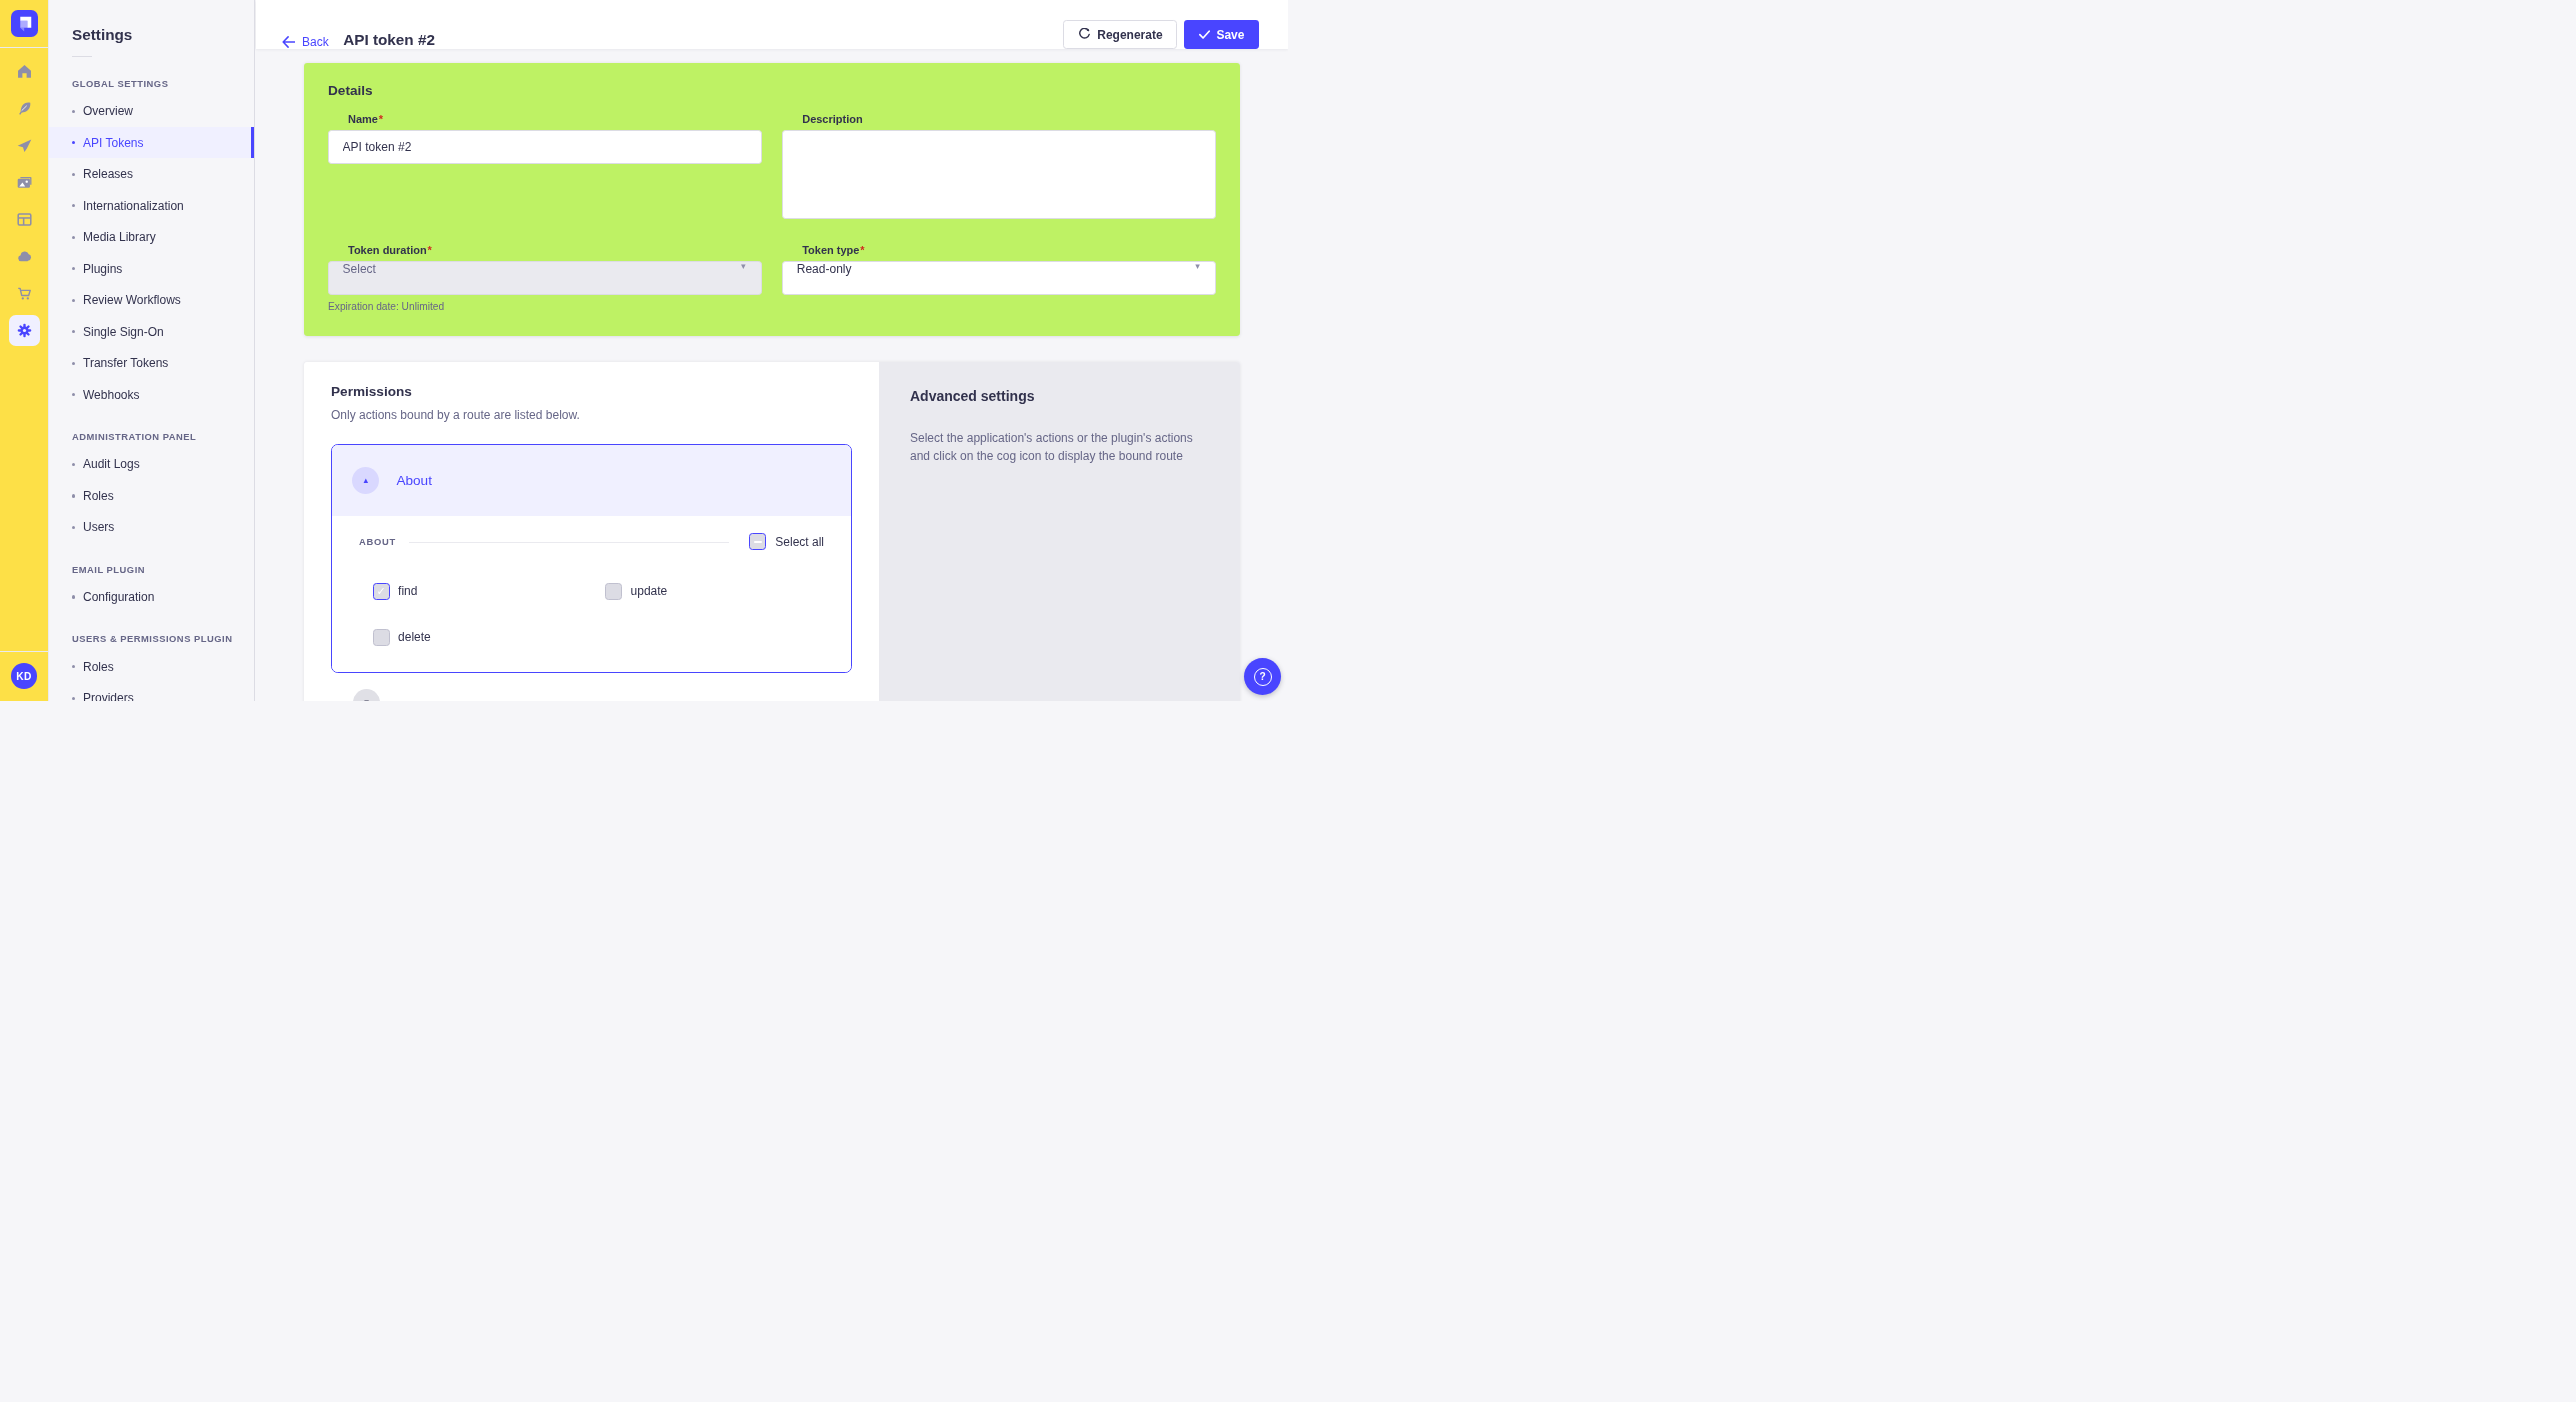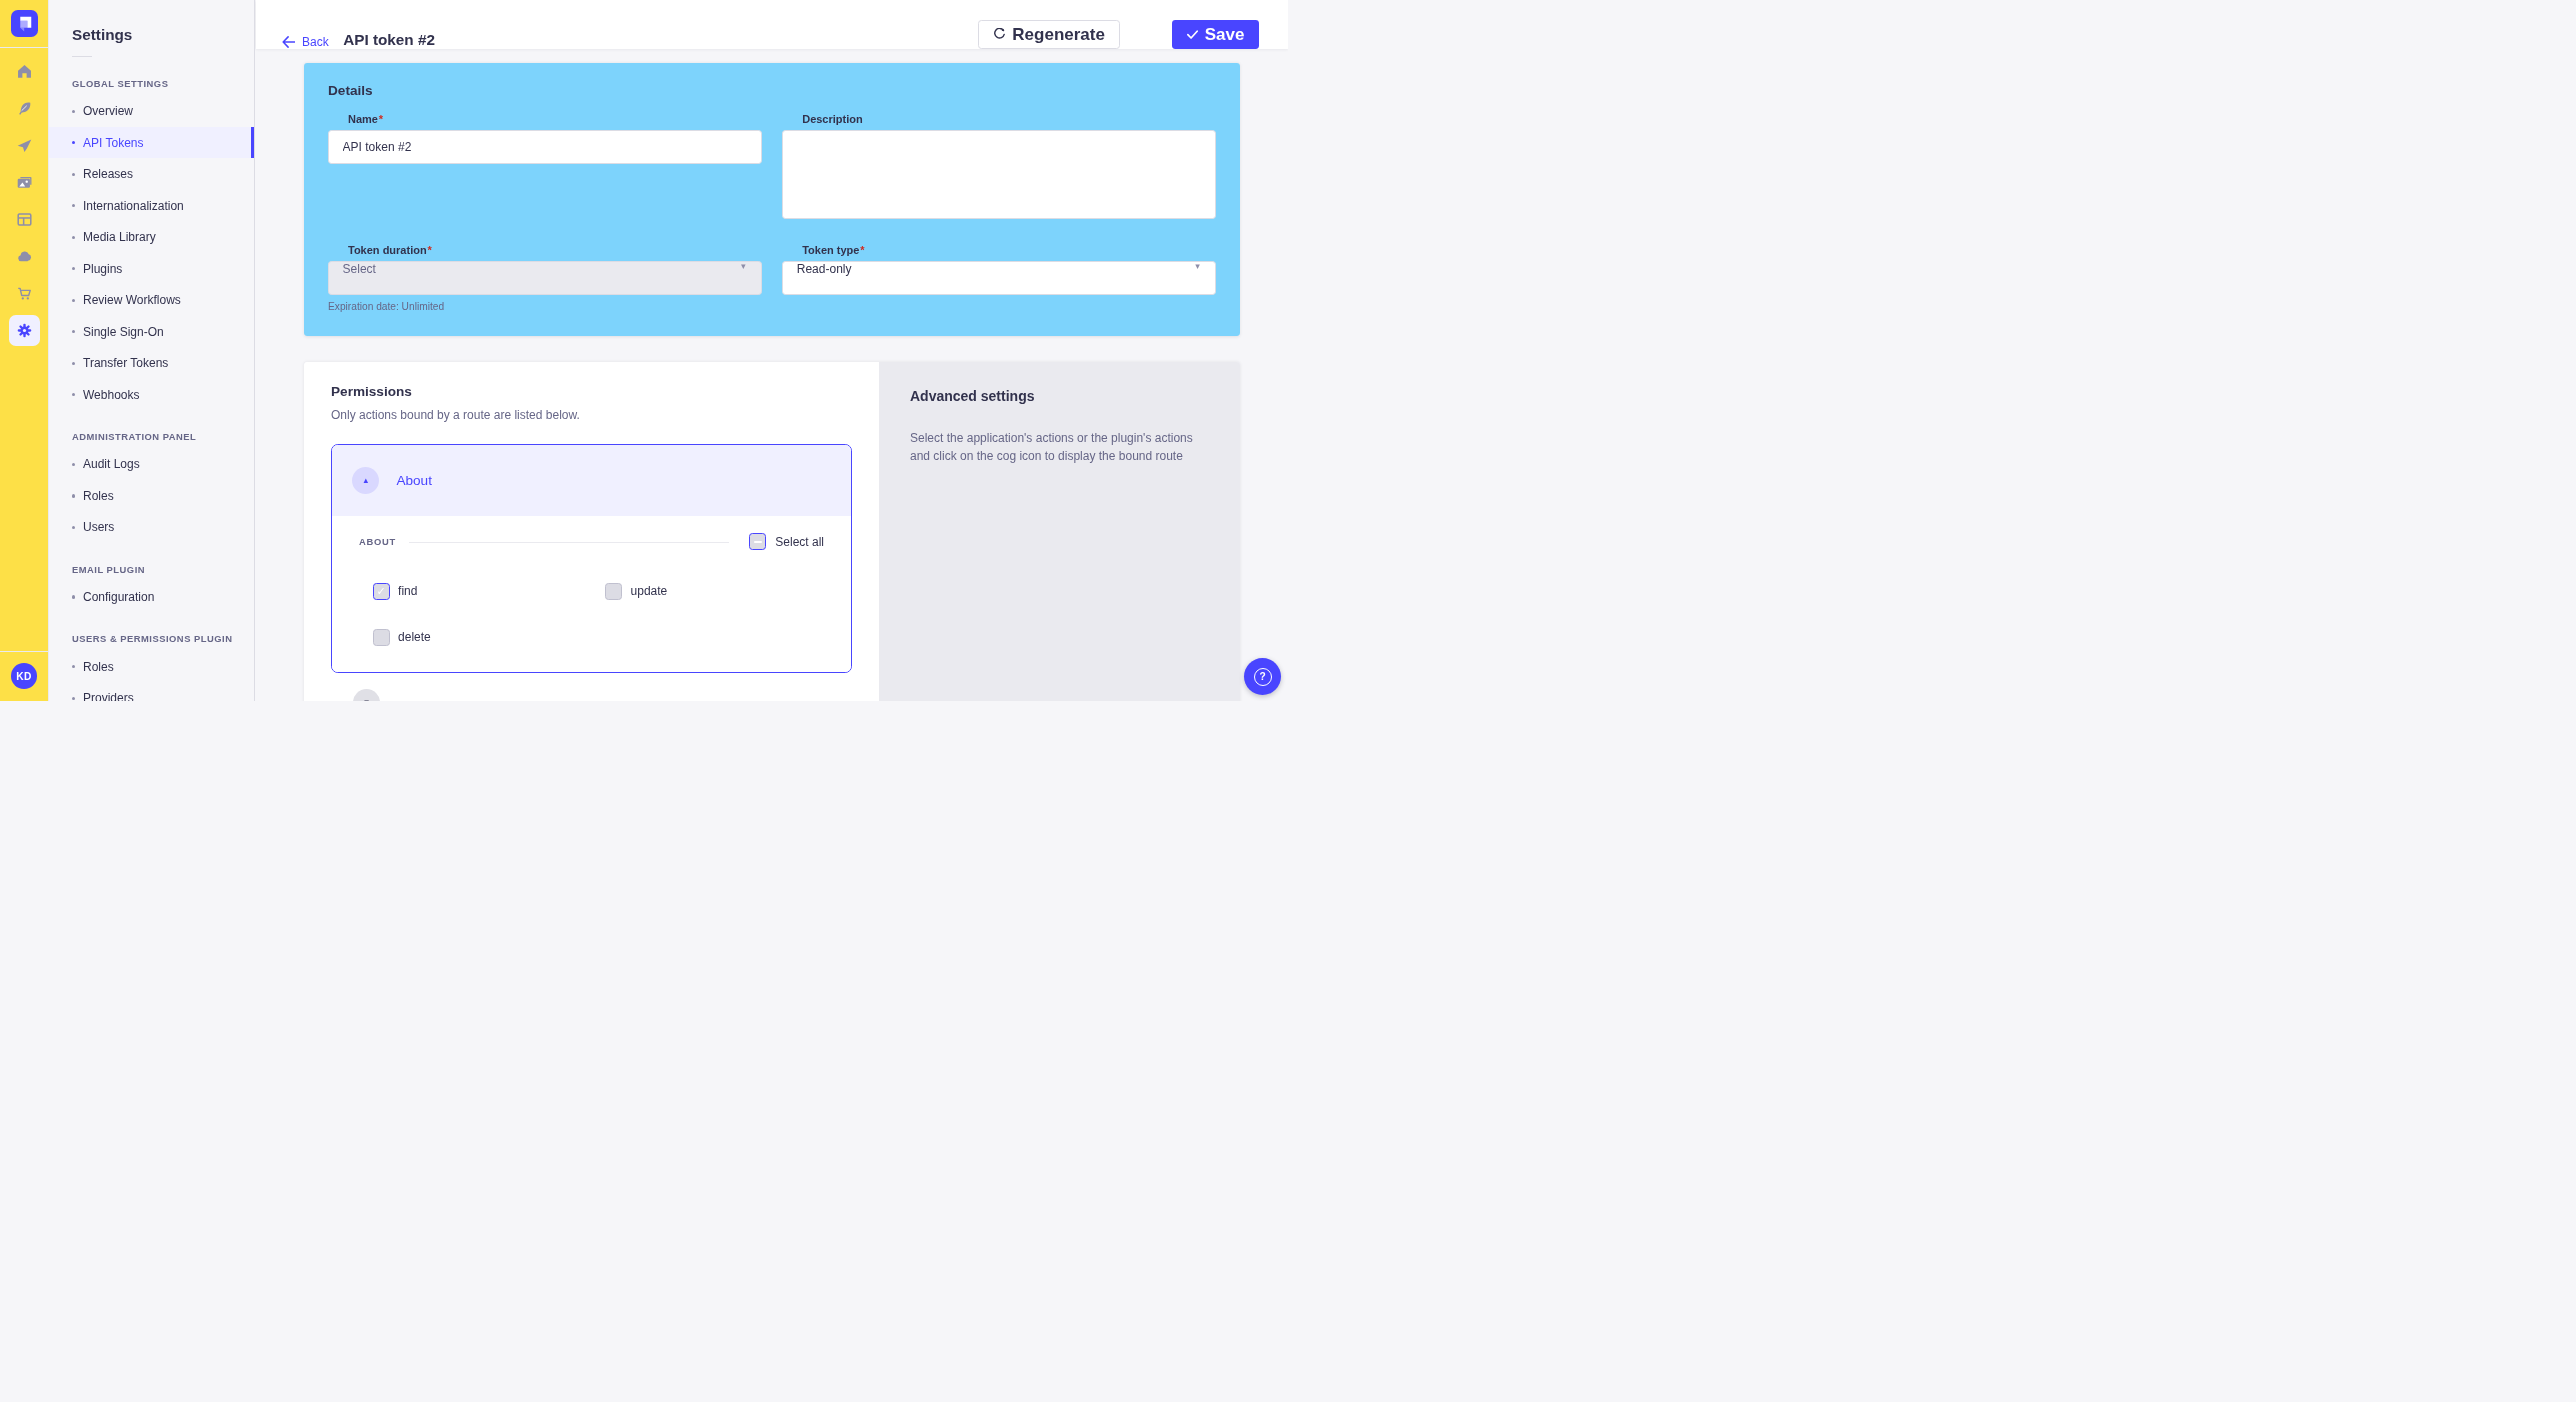--- a/index.html
+++ b/index.html
@@ -33,29 +33,29 @@
   .nav-item.active .dot { background:#4945ff; }
   .nav-item.active::after { content:""; position:absolute; right:0; top:0; bottom:0; width:2.6px; background:#4945ff; }
 
   
   .main { position:absolute; left:256px; top:0; right:0; bottom:0; display:flex; flex-direction:column; }
   .main-header { height:49px; background:#fff; flex:none; display:flex; align-items:flex-end; padding:0 29px 0 25.6px;
                  box-shadow:0 0.9px 3.4px rgba(33,33,52,.1); position:relative; z-index:3; }
   .back-link { display:flex; align-items:center; gap:6.8px; color:#4945ff; font-size:12px; cursor:pointer; }
   .page-title { font-size:15.3px; font-weight:700; margin-left:14.5px; }
   .header-actions { margin-left:auto; display:flex; gap:6.8px; }
-  .btn { height:29px; border-radius:3.4px; font-size:17px; font-weight:600; display:flex; align-items:center;
-         gap:6.8px; padding:0 13.6px; cursor:pointer; border:0.9px solid transparent;margin-left:46px; }
+  .btn { height:29px; border-radius:3.4px; font-size:12px; font-weight:600; display:flex; align-items:center;
+         gap:6.8px; padding:0 13.6px; cursor:pointer; border:0.9px solid transparent; }
   .btn-secondary { background:#fff; border-color:#dcdce4; color:#32324d; }
   .btn-primary { background:#4945ff; color:#fff; }
 
   .scroll { flex:1; overflow:hidden; padding:13.6px 48px 0 48px; }
 
   
-  .card { background:#7dd3fc; border-radius:3.4px; box-shadow:0 0.9px 3.4px rgba(33,33,52,.1); }
+  .card { background:#bef264; border-radius:3.4px; box-shadow:0 0.9px 3.4px rgba(33,33,52,.1); }
   .details-card { padding:20.4px 24px 24px; margin-bottom:25.6px; }
   .card-title { font-size:13.6px; font-weight:600; margin-bottom:15.3px; }
   .form-grid { display:grid; grid-template-columns:1fr 1fr; column-gap:20.4px; row-gap:22px; align-items:start; }
   .field-label { font-size:11px; font-weight:600; margin-bottom:5.1px;padding-left:20px; }
   .req { color:#d02b20; margin-left:0.9px; }
   .text-input { width:100%; height:34px; border:0.9px solid #dcdce4; border-radius:3.4px; padding:0 13.6px; font-size:12px;
                 color:#32324d; background:#fff; font-family:inherit; }
   .textarea { width:100%; height:89px; border:0.9px solid #dcdce4; border-radius:3.4px; padding:8.5px 13.6px; font-size:12px;
               resize:none; background:#fff; font-family:inherit; }
   .select { height:34px; border:0.9px solid #dcdce4; border-radius:3.4px; display:flex; align-items:flex-start;

